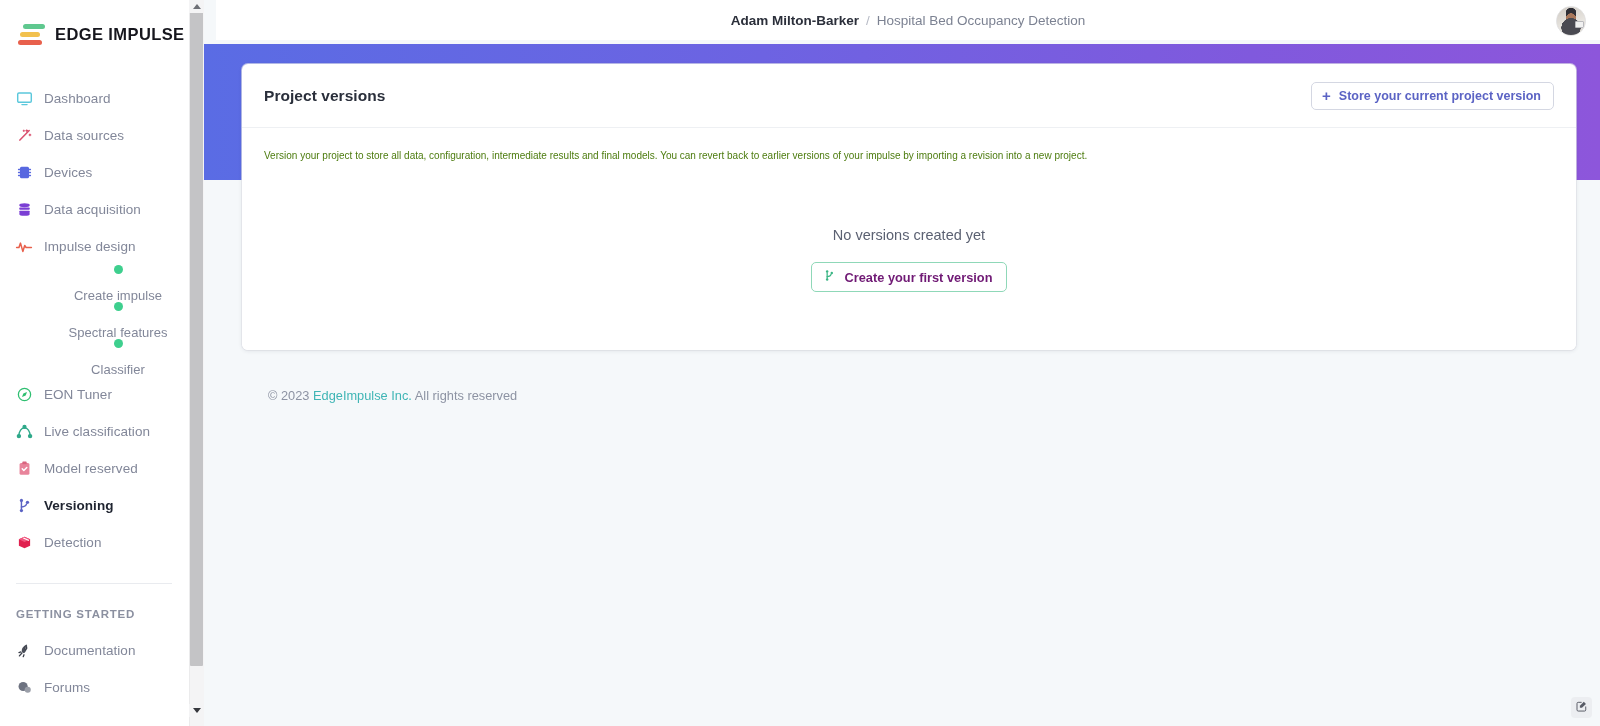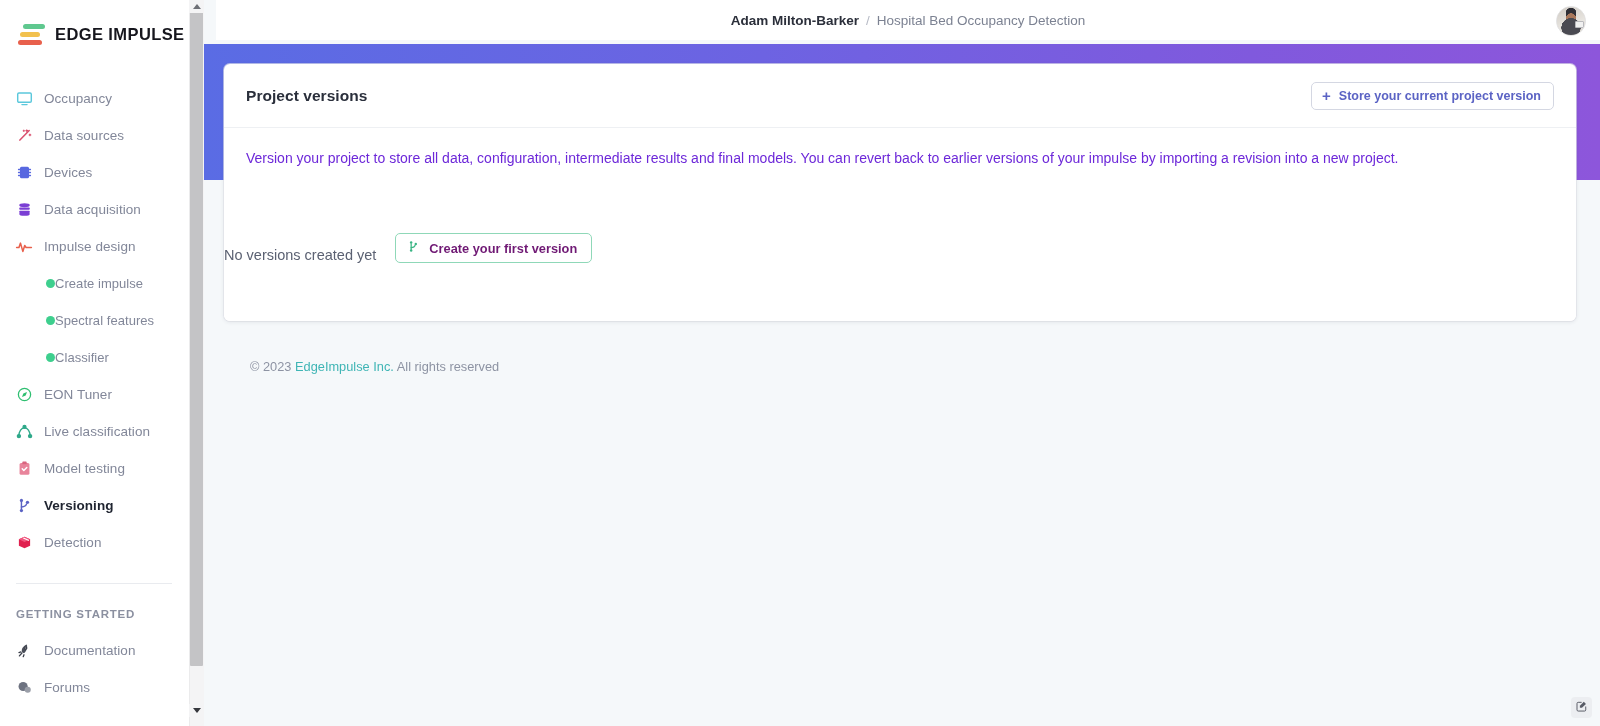--- a/index.html
+++ b/index.html
@@ -87,22 +87,23 @@
     white-space: nowrap;
     letter-spacing: 0.05px;
   }
   .nav-item.active .nav-label { color: #1f2430; font-weight: 700; }
 
   .nav-sub {
     display: flex;
     align-items: center;
     height: 37px;
     padding-left: 46px;
-    gap: 0;
-    cursor: pointer;
+    gap: 14px;
+    cursor: pointer;
+    flex-direction: column;
   }
   .dot {
     width: 9px; height: 9px;
     border-radius: 50%;
     background: #3ECF8E;
     flex: 0 0 9px;
   }
   .nav-sub .nav-label { font-size: 13px; }
 
   .nav-divider {
@@ -216,21 +217,21 @@
   .banner {
     position: absolute;
     top: 44px; left: 0; right: 0;
     height: 136px;
     background: linear-gradient(90deg, #5a6ce4 0%, #6d63e2 40%, #8059dd 75%, #8d56db 100%);
   }
 
   .content {
     position: relative;
     z-index: 2;
-    padding: 24px 24px 0 20px;
+    padding: 24px 24px 0 38px;
   }
 
   .card {
     background: #ffffff;
     border-radius: 6px;
     box-shadow: 0 1px 4px rgba(28,35,63,0.10), 0 0 0 1px rgba(230,232,238,0.65);
     overflow: hidden;
   }
 
   .card-head {
@@ -265,30 +266,30 @@
   .btn-outline .plus {
     font-size: 15px;
     line-height: 1;
     font-weight: 700;
     color: #5b63c4;
     margin-top: -1px;
   }
 
   .card-desc {
     padding: 20px 22px 22px 22px;
-    font-size: 14px;
-    color: #6d28d9;
+    font-size: 10px;
+    color: #4d7c0f;
     line-height: 1.5;
   }
 
   .empty-zone {
     padding: 42px 0 58px 0;
     display: flex;
-    flex-direction: row;
-    align-items: flex-end;
+    flex-direction: column;
+    align-items: center;
     gap: 19px;
     background: #ffffff;
   }
   .empty-text {
     font-size: 14.5px;
     color: #5b6172;
   }
   .btn-green {
     display: inline-flex;
     align-items: center;
@@ -349,21 +350,21 @@
 
       <nav class="nav-list">
 
         <div class="nav-item">
           <span class="nav-icon">
             <svg width="17" height="17" viewBox="0 0 20 20" fill="none" stroke="#5BC8DC" stroke-width="1.7">
               <rect x="2" y="3.5" width="16" height="11" rx="1.5"></rect>
               <path d="M7 17.2h6" stroke-linecap="round"></path>
             </svg>
           </span>
-          <span class="nav-label">Occupancy</span>
+          <span class="nav-label">Dashboard</span>
         </div>
 
         <div class="nav-item">
           <span class="nav-icon">
             <svg width="17" height="17" viewBox="0 0 20 20" fill="none" stroke="#D9506E" stroke-width="1.8" stroke-linecap="round">
               <path d="M15.5 4.2L4.6 15.4"></path>
               <path d="M12.7 3.2v2.3M11.6 4.3h2.3" stroke-width="1.3"></path>
               <path d="M16.4 8.4v1.9M15.5 9.3h1.9" stroke-width="1.3"></path>
               <path d="M9.2 3.6v1.6M8.4 4.4h1.6" stroke-width="1.2"></path>
             </svg>
@@ -439,21 +440,21 @@
         </div>
 
         <div class="nav-item">
           <span class="nav-icon">
             <svg width="17" height="17" viewBox="0 0 20 20">
               <rect x="4.2" y="3.4" width="11.6" height="14" rx="1.8" fill="#E8849B"></rect>
               <rect x="7.4" y="1.9" width="5.2" height="3" rx="1" fill="#D9657F"></rect>
               <path d="M7.3 10.4l1.9 2 3.5-3.6" fill="none" stroke="#ffffff" stroke-width="1.7" stroke-linecap="round" stroke-linejoin="round"></path>
             </svg>
           </span>
-          <span class="nav-label">Model testing</span>
+          <span class="nav-label">Model reserved</span>
         </div>
 
         <div class="nav-item active">
           <span class="nav-icon">
             <svg width="17" height="17" viewBox="0 0 20 20" fill="none" stroke="#5B63C4" stroke-width="1.7" stroke-linecap="round">
               <path d="M6.4 5.6v9"></path>
               <circle cx="6.4" cy="4" r="1.9" fill="#5B63C4" stroke="none"></circle>
               <circle cx="6.4" cy="16" r="1.9" fill="#5B63C4" stroke="none"></circle>
               <circle cx="13.5" cy="6.2" r="1.9" fill="#5B63C4" stroke="none"></circle>
               <path d="M12.4 8.1c-.6 2.6-3 3.3-6 3.6"></path>

